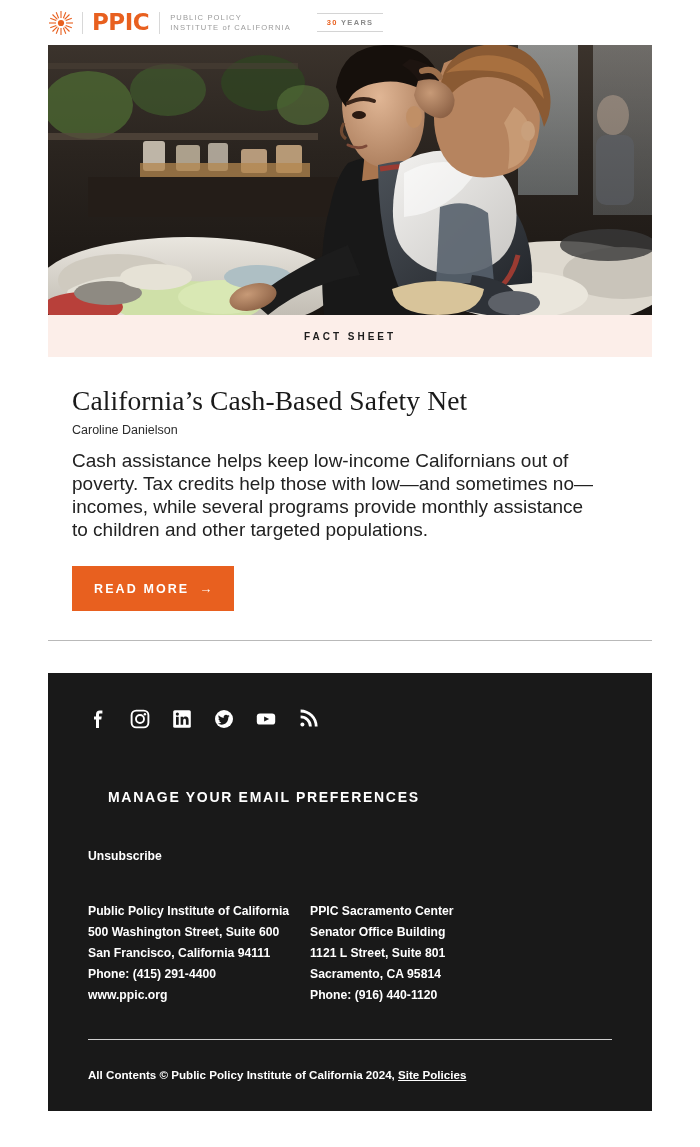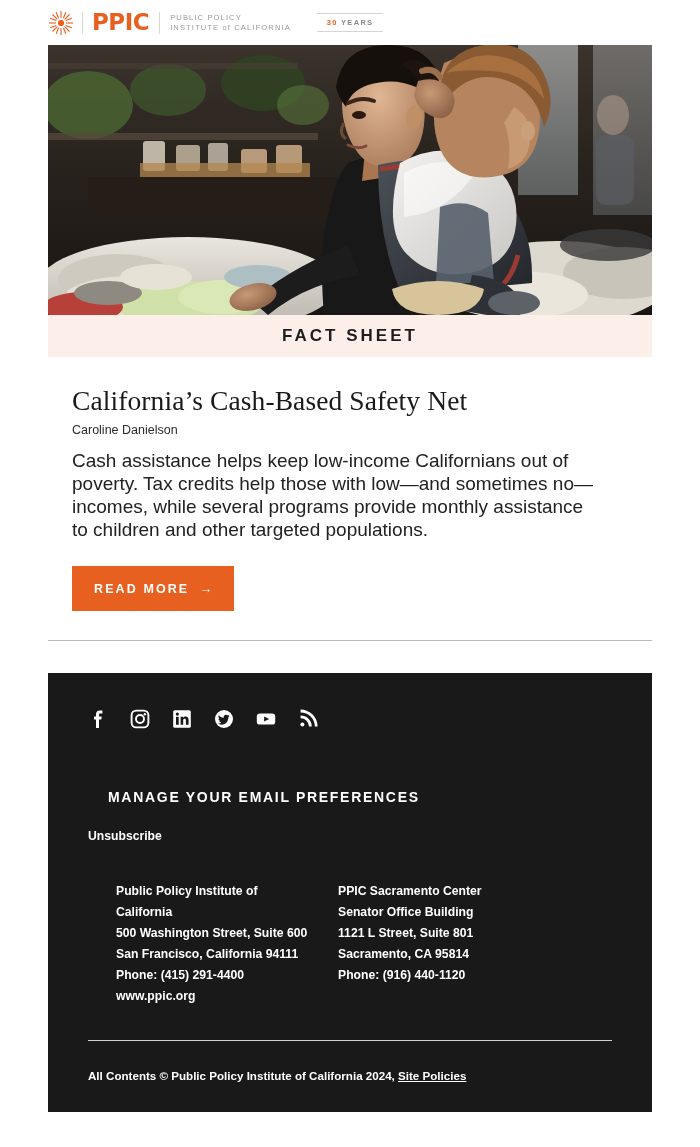--- a/index.html
+++ b/index.html
@@ -73,21 +73,21 @@
   
   .band {
     margin: 0 48px;
     height: 42px;
     background: #fceee9;
     display: flex;
     align-items: center;
     justify-content: center;
   }
   .band-label {
-    font-size: 17px;
+    font-size: 10px;
     font-weight: bold;
     letter-spacing: 3px;
     color: #1d1d1d;
   }
 
   
   .article { padding: 28px 48px 0 72px; }
   .article-title {
     font-family: "Liberation Serif", serif;
     font-size: 27.5px;
@@ -157,35 +157,34 @@
   .social-icon svg { display: block; }
   .manage-title {
     margin-top: 60px;
     color: #ffffff;
     font-size: 14px;
     font-weight: bold;
     letter-spacing: 1.7px;
     padding-left: 20px;
   }
   .unsub {
-    margin-top: 24px;
+    margin-top: 44px;
     color: #ffffff;
     font-size: 12.2px;
     font-weight: bold;
     text-decoration: none;
     display: inline-block;
   }
   .addr-cols { display: flex; margin-top: 37px; }
   .addr-col { width: 222px; }
   .addr-line {
     color: #ffffff;
     font-size: 12.2px;
     font-weight: bold;
     line-height: 21px;
-    margin-left: 28px;
   }
   .foot-rule {
     margin-top: 33px;
     height: 1px;
     background: #cfcfcf;
   }
   .copyright {
     margin-top: 28px;
     color: #ffffff;
     font-size: 11.6px;

